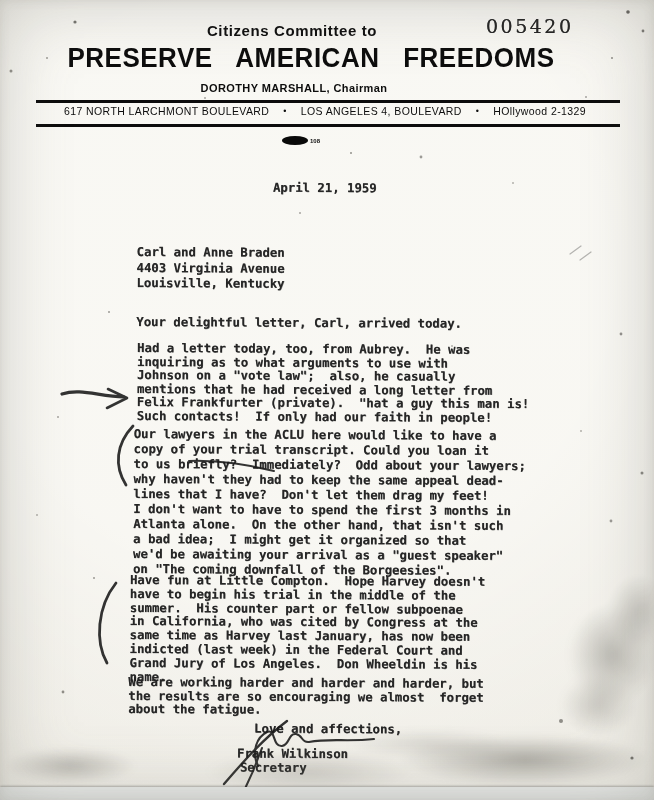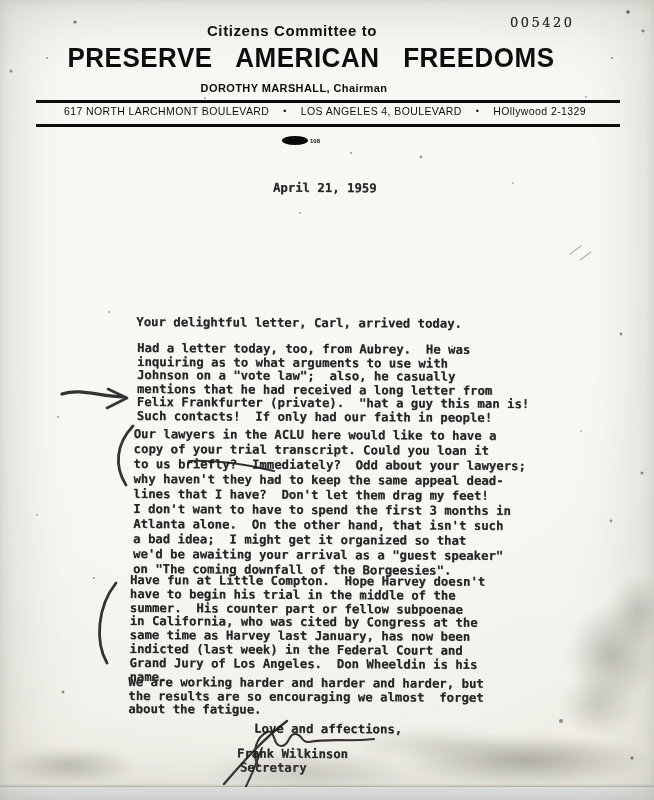--- a/index.html
+++ b/index.html
@@ -22,22 +22,22 @@
   .rule-top{top:100px;}
   .rule-bottom{top:124px;}
   .addr-row{position:absolute;left:36px;top:105px;width:584px;box-sizing:border-box;
     padding:0 34px 0 28px;display:flex;justify-content:space-between;align-items:center;
     font-family:"Liberation Sans","DejaVu Sans",sans-serif;font-weight:normal;font-size:10.5px;
     letter-spacing:.4px;color:#0d0d0d;white-space:pre;}
   .addr-dot{font-size:9px;}
   .union-bug{position:absolute;left:282px;top:136px;display:flex;align-items:center;}
   .bug-shape{width:26px;height:9px;background:#090909;border-radius:50%;}
   .bug-num{font-family:"Liberation Sans",sans-serif;font-weight:bold;font-size:6px;color:#111;margin-left:2px;}
-  .stamp{position:absolute;left:510px;top:15px;font-family:"DejaVu Serif","Liberation Serif",serif;
-    font-size:13px;letter-spacing:2.5px;color:#232323;text-shadow:0 0 .6px rgba(20,20,20,.7);}
+  .stamp{position:absolute;left:486px;top:15px;font-family:"DejaVu Serif","Liberation Serif",serif;
+    font-size:19px;letter-spacing:2.5px;color:#232323;text-shadow:0 0 .6px rgba(20,20,20,.7);}
   
   .letter-main{position:absolute;inset:0;transform:rotate(0.3deg);transform-origin:140px 180px;}
   .typed{position:absolute;white-space:pre;font-weight:bold;font-size:12.3px;color:#262626;
     text-shadow:.3px .3px .6px rgba(25,25,25,.55);}
   .date{left:273px;top:180px;}
   .recipient{left:137px;top:245px;line-height:15.5px;}
   .salutation{left:137px;top:292px;}
   .p1{left:137px;top:315px;}
   .p2{left:138px;top:342px;line-height:13.6px;}
   .p3{left:135px;top:427px;line-height:15px;}
@@ -92,20 +92,23 @@
     <span>HOllywood 2-1329</span>
   </div>
   <div class="rule rule-bottom"></div>
   <div class="union-bug">
     <span class="bug-shape"></span>
     <span class="bug-num">108</span>
   </div>
 
   <div class="letter-main">
     <div class="typed date">April 21, 1959</div>
+    <div class="typed recipient">Carl and Anne Braden
+4403 Virginia Avenue
+Louisville, Kentucky</div>
     <div class="typed p1">Your delightful letter, Carl, arrived today.</div>
     <div class="typed p2">Had a letter today, too, from Aubrey.  He was
 inquiring as to what arguments to use with
 Johnson on a "vote law";  also, he casually
 mentions that he had received a long letter from
 Felix Frankfurter (private).  "hat a guy this man is!
 Such contacts!  If only had our faith in people!</div>
     <div class="typed p3">Our lawyers in the ACLU here would like to have a
 copy of your trial transcript. Could you loan it
 to us briefly?  Immediately?  Odd about your lawyers;

